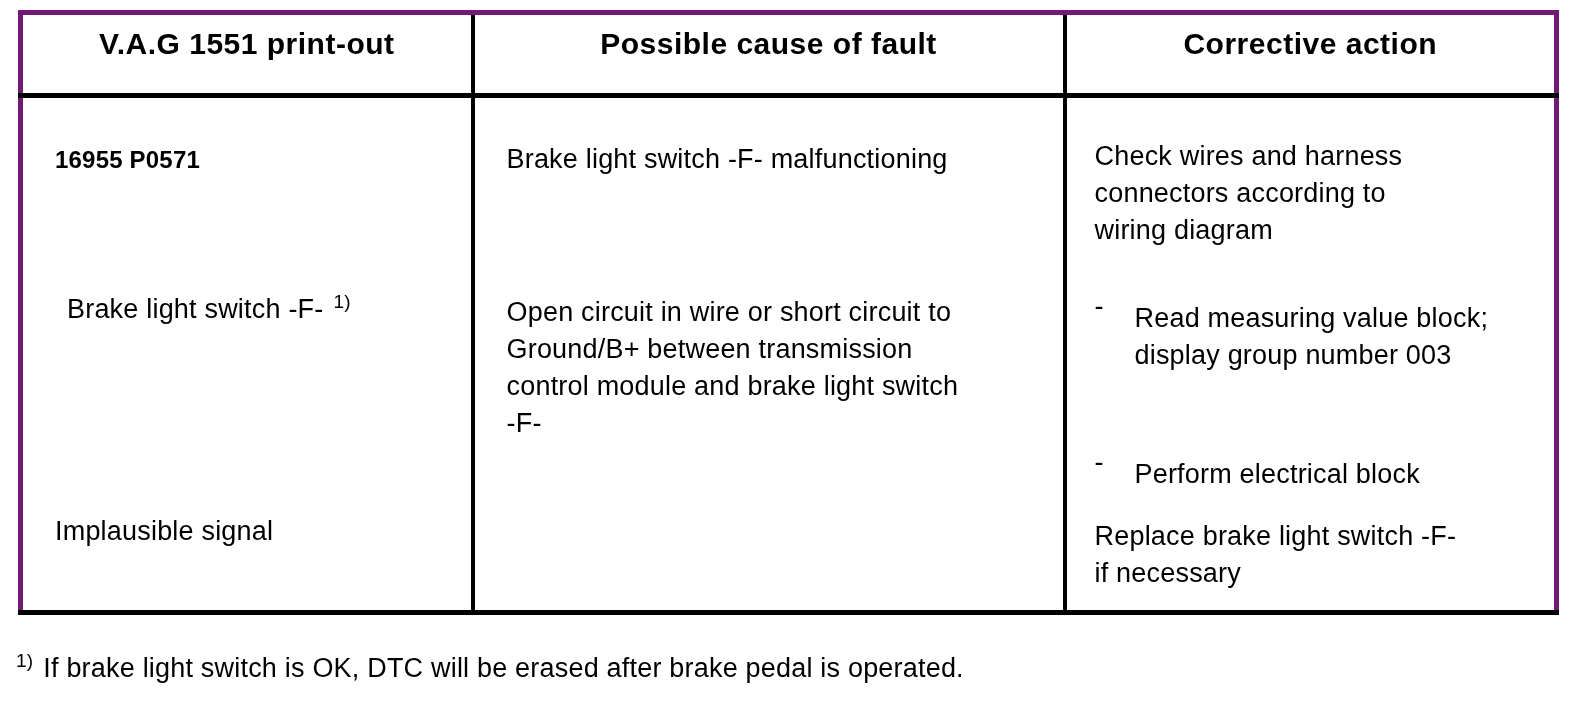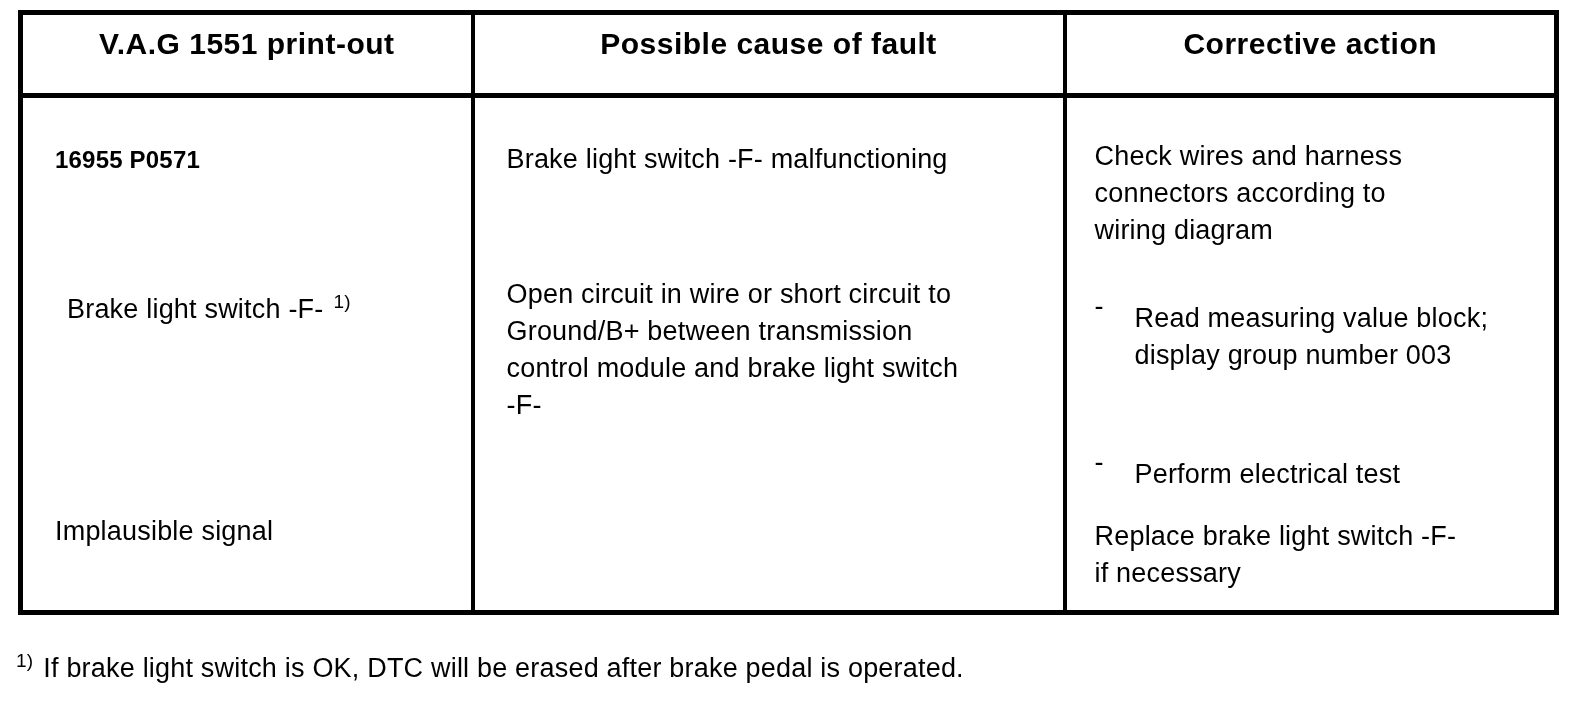--- a/index.html
+++ b/index.html
@@ -14,21 +14,21 @@
   }
 
   
   .doc-table {
     position: absolute;
     left: 18px;
     top: 10px;
     width: 1536px;
     border-collapse: collapse;
     table-layout: fixed;
-    border: 5px solid #000000;
+    border: 5px solid #701a75;
   }
   .doc-table th {
     border: 4px solid #000;
     border-bottom: 5px solid #000;
     font-size: 30px;
     font-weight: bold;
     text-align: center;
     vertical-align: top;
     height: 66px;
     padding: 12px 0 0 0;
@@ -61,21 +61,21 @@
   .c1-symptom     { left: 32px; top: 415px; }
   .fn-sup {
     font-size: 19px;
     vertical-align: super;
     line-height: 0;
     margin-left: 10px;
   }
 
   
   .c2-cause1 { left: 32px; top: 43px; }
-  .c2-cause2 { left: 32px; top: 178px; }
+  .c2-cause2 { left: 32px; top: 196px; }
 
   
   .c3-action1 { left: 28px; top: 40px; }
   .c3-bullet1 { left: 28px; top: 190px; }
   .c3-bullet2 { left: 28px; top: 346px; }
   .c3-action2 { left: 28px; top: 420px; }
   .bullet { display: flex; }
   .bullet .dash { width: 40px; flex: 0 0 40px; }
   .bullet .btext { white-space: pre-line; margin-top: 12px; }
 
@@ -137,21 +137,21 @@
           <div class="blk c3-action1">Check wires and harness
 connectors according to
 wiring diagram</div>
           <div class="blk c3-bullet1 bullet">
             <span class="dash">-</span>
             <span class="btext">Read measuring value block;
 display group number 003</span>
           </div>
           <div class="blk c3-bullet2 bullet">
             <span class="dash">-</span>
-            <span class="btext">Perform electrical test</span>
+            <span class="btext">Perform electrical block</span>
           </div>
           <div class="blk c3-action2">Replace brake light switch -F-
 if necessary</div>
         </div>
       </td>
 
     </tr>
   </tbody>
 </table>
 

